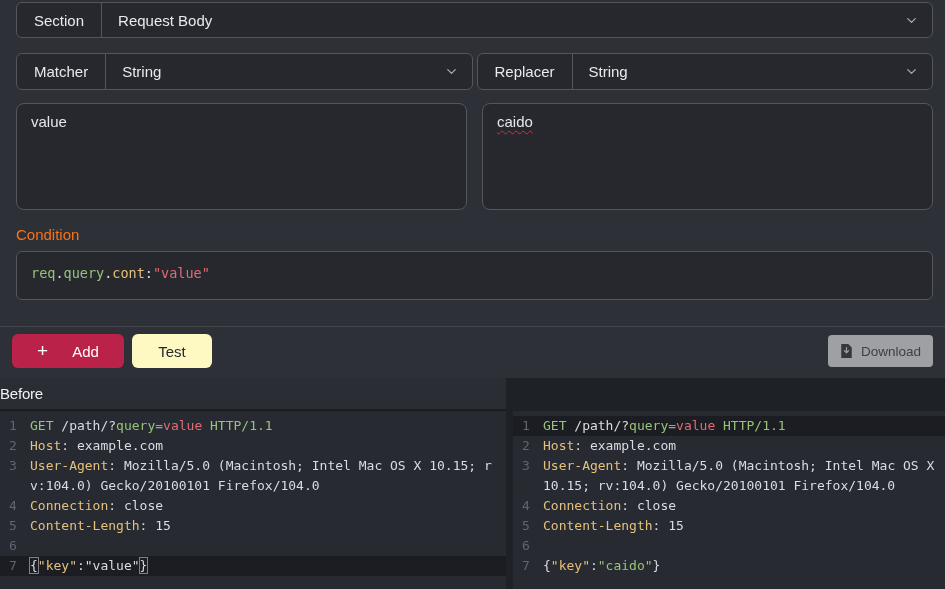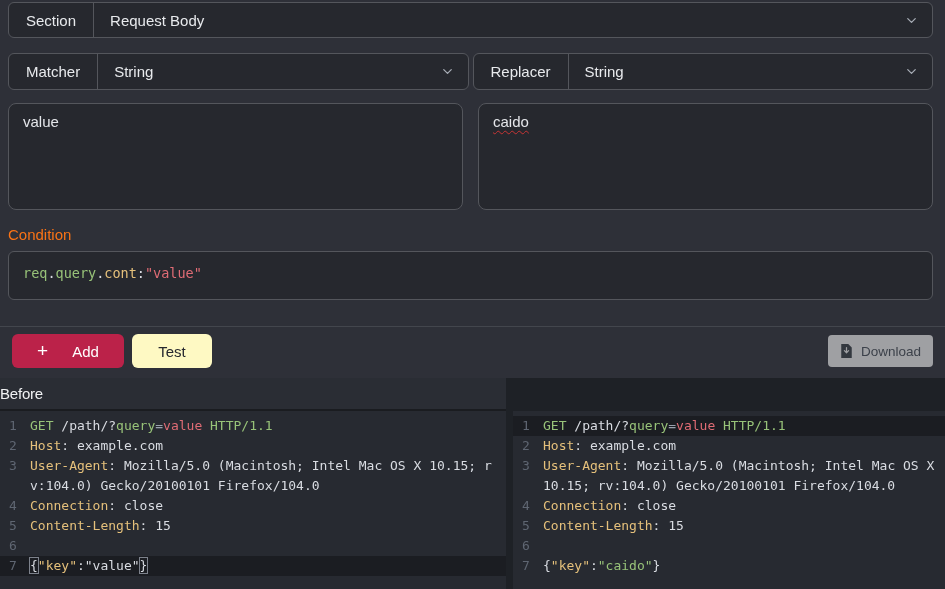--- a/index.html
+++ b/index.html
@@ -6,21 +6,21 @@
   html,body { width:945px; height:589px; overflow:hidden; }
   body {
     background:#2e3038;
     font-family:"Liberation Sans", sans-serif;
     color:#e8eaed;
     -webkit-font-smoothing:antialiased;
   }
   .page { width:945px; height:589px; display:flex; flex-direction:column; }
 
   
-  .form-area { padding:2px 12px 0 8px; }
+  .form-area { padding:2px 12px 0 8px;margin-left:8px; }
   .field-group {
     display:flex; align-items:stretch;
     background:#26282e;
     border:1px solid #54565c;
     border-radius:6px;
     height:36px;
     overflow:hidden;
     cursor:pointer;
   }
   .field-label {

